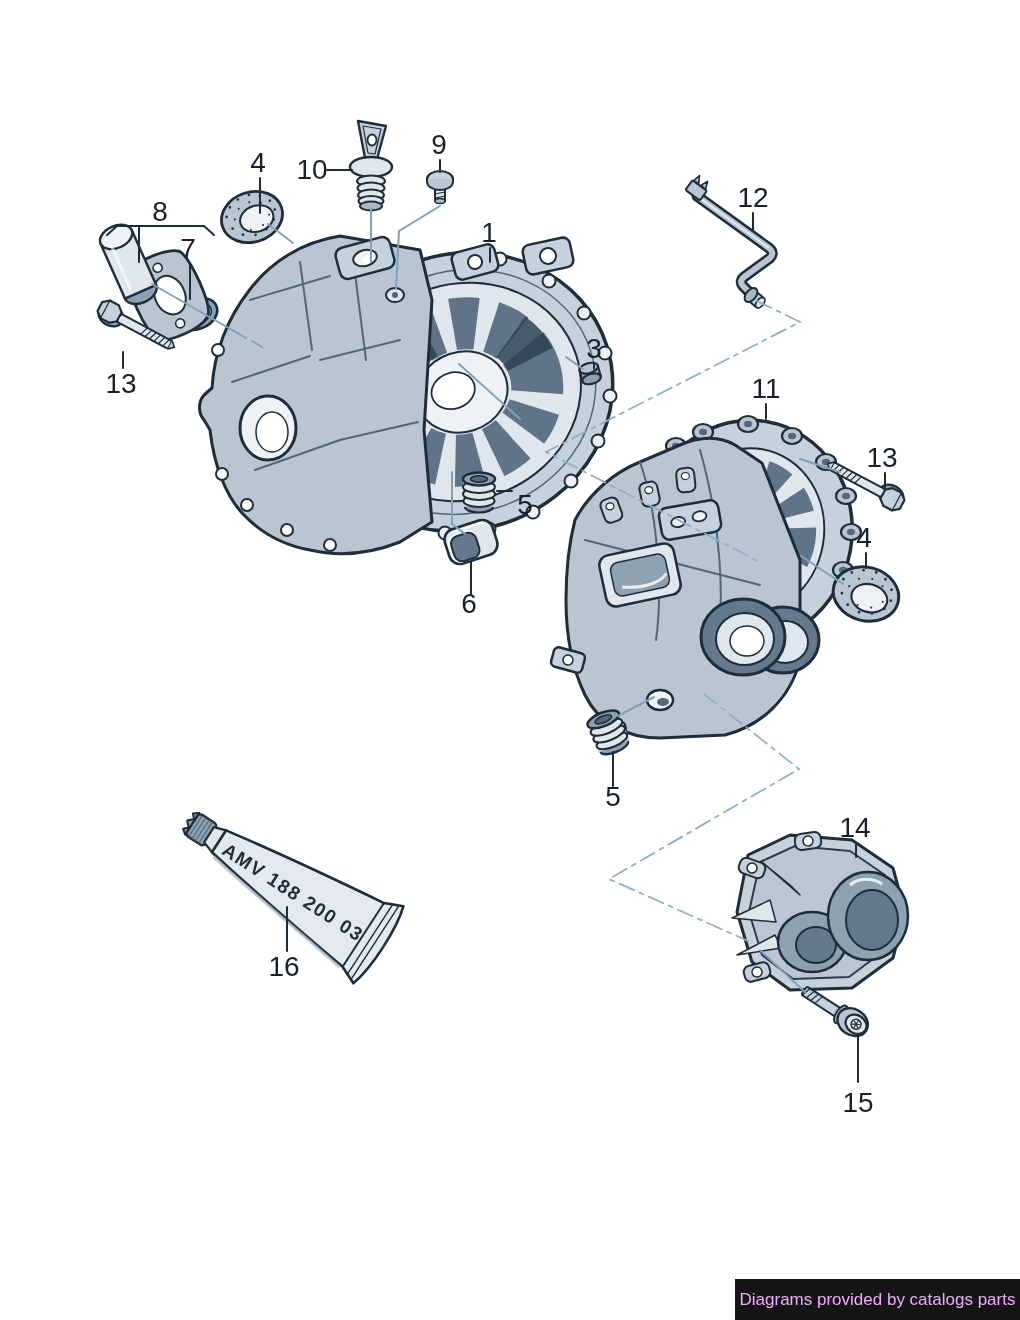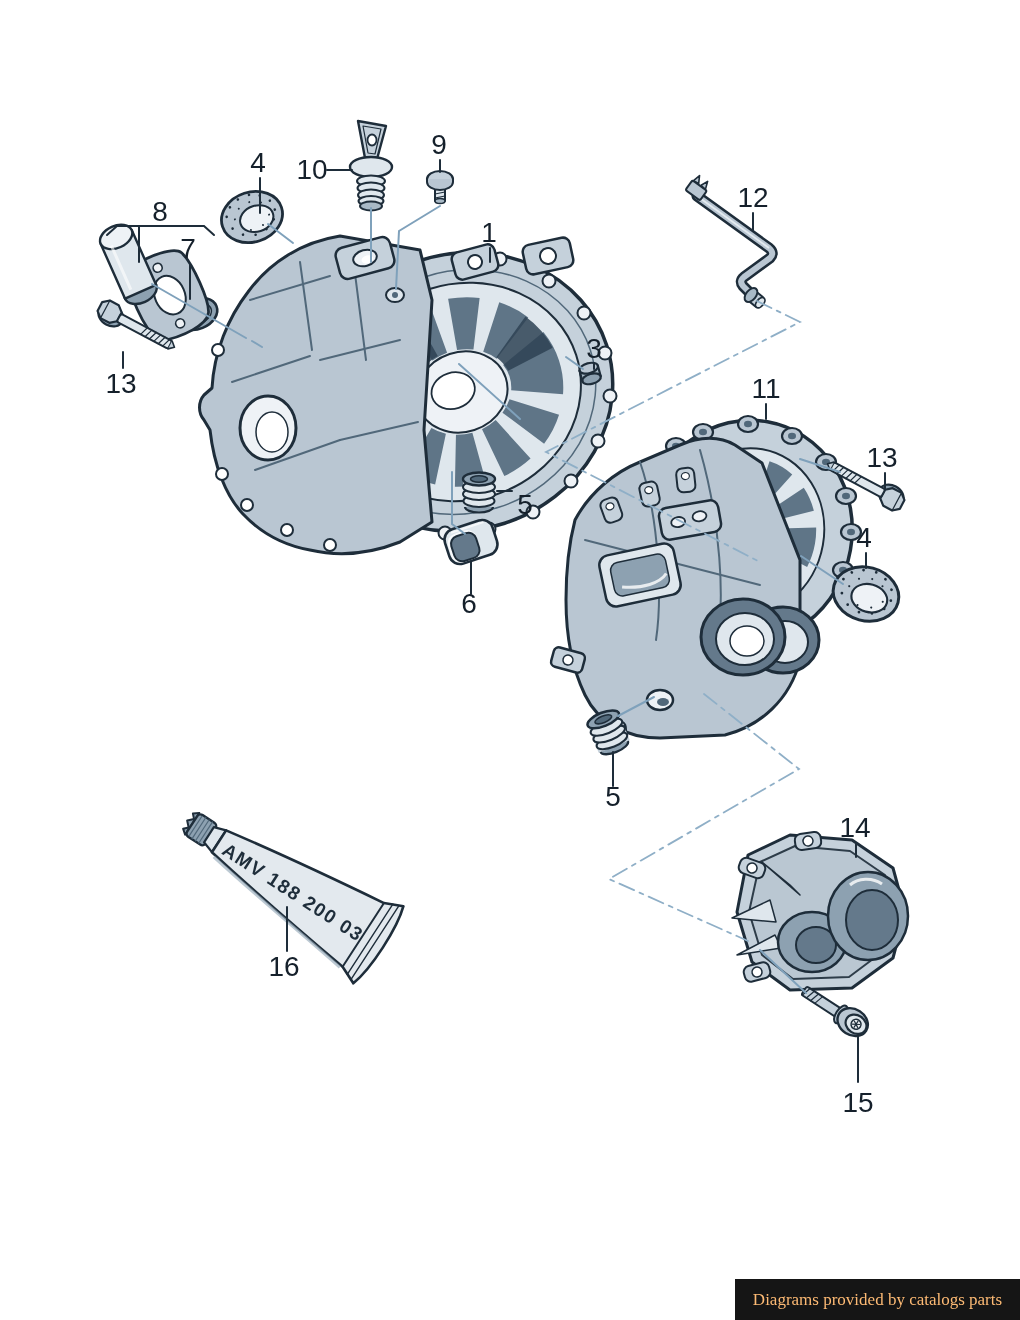--- a/index.html
+++ b/index.html
@@ -12,22 +12,22 @@
   .f3{fill:#b9c6d2;} .f4{fill:#a8b9c6;} .f5{fill:#8da1b1;} .f6{fill:#64798b;}
   .f7{fill:#51687a;}
   .rib{stroke:#51687a;stroke-width:2;fill:none;stroke-linecap:round;}
   .tick{stroke:#1e2d3a;stroke-width:2;fill:none;stroke-linecap:round;}
   .ldr{stroke:#7fa1bb;stroke-width:2;fill:none;stroke-linecap:round;}
   .zig{stroke:#8fafc7;stroke-width:1.8;fill:none;stroke-dasharray:16 6 4 6;stroke-linecap:round;}
   .lbl{font-family:"Liberation Sans",sans-serif;font-size:28px;fill:#15202b;text-anchor:middle;}
   .tube-text{font-family:"Liberation Sans",sans-serif;font-size:19px;font-weight:bold;
              letter-spacing:1.5px;fill:#1e2d3a;}
   .footer{position:absolute;left:735px;top:1279px;width:285px;height:41px;background:#151515;
-          color:#fdba74;display:flex;align-items:center;justify-content:center;
-          font-size:17px;font-family:Liberation Serif, serif;}
+          color:#f0abfc;display:flex;align-items:center;justify-content:center;
+          font-size:17px;font-family:Liberation Sans, sans-serif;}
 </style>
 </head>
 <body>
 
 <div class="page">
 <svg width="1020" height="1320" viewBox="0 0 1020 1320">
 
   <defs>
     <g id="bolt-shape">
       <ellipse cx="2" cy="2" rx="13" ry="10" class="ol f5" stroke-width="2.2"></ellipse>

